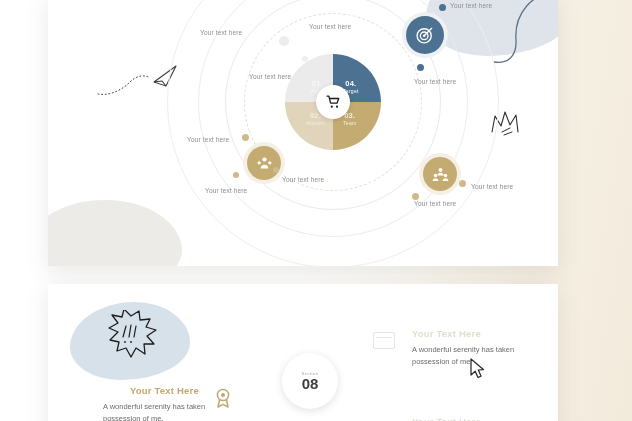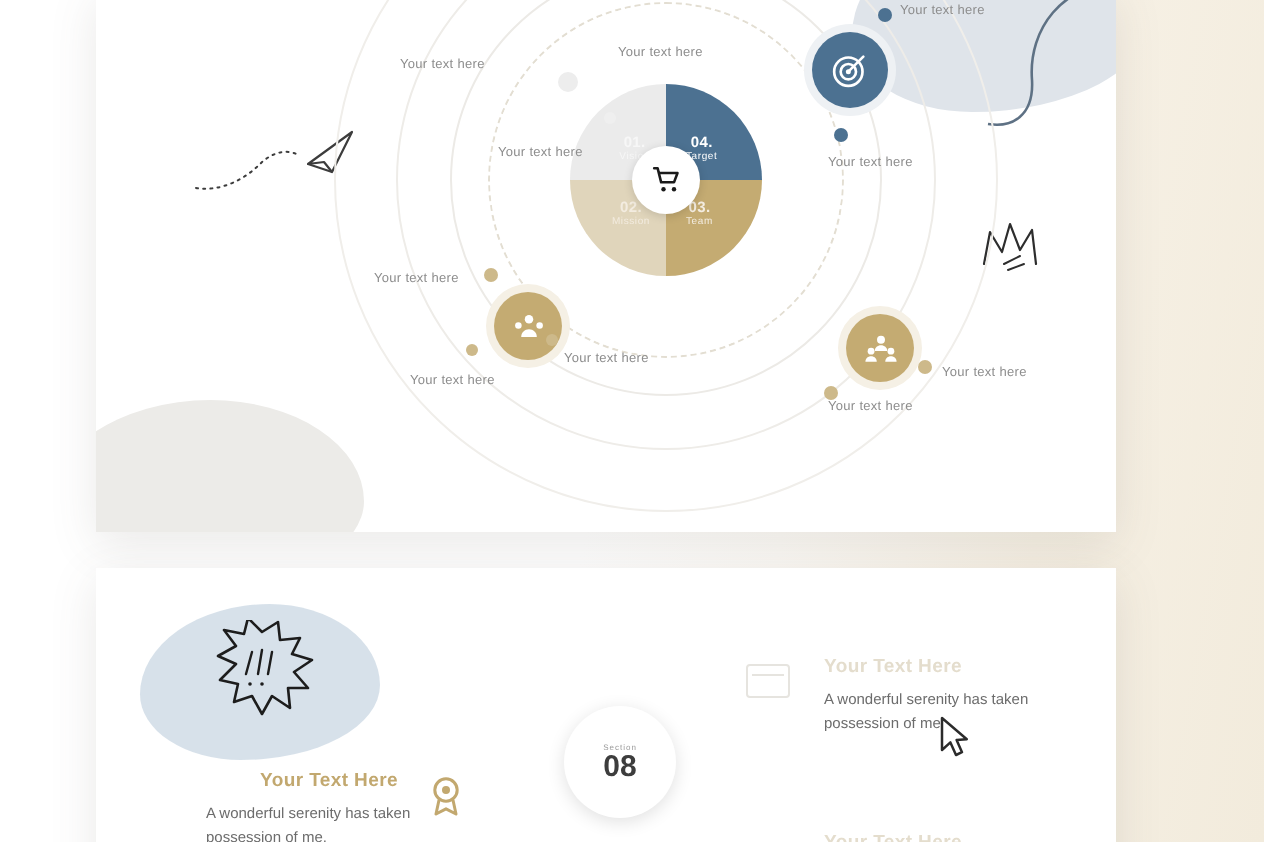--- a/index.html
+++ b/index.html
@@ -108,21 +108,21 @@
     <path d="M2 34 C 14 36, 26 30, 34 22 C 40 16, 48 14, 54 18" fill="none" stroke="#3c3c3c" stroke-width="1" stroke-dasharray="1 2.6" stroke-linecap="round"></path>
     <path d="M58 22 L 80 6 L 70 26 L 66 21 Z" fill="none" stroke="#3c3c3c" stroke-width="1.1" stroke-linejoin="round"></path>
     <path d="M58 22 L 70 26" fill="none" stroke="#3c3c3c" stroke-width="1"></path>
   </svg>
 
   <svg class="doodle" style="left:440px;top:112px;width:36px;height:32px;">
     <path d="M4 26 L7 10 L13 20 L17 6 L22 19 L28 9 L30 26" fill="none" stroke="#2d2d2d" stroke-width="1.1" stroke-linejoin="round" stroke-linecap="round"></path>
     <path d="M14 26 L22 22 M16 29 L24 26" fill="none" stroke="#2d2d2d" stroke-width="1" stroke-linecap="round"></path>
   </svg>
 
-  <div class="orbit-wrap" style="left:255px;top:16px;width:60px;height:160px;">
+  <div class="orbit-wrap" style="left:255px;top:28px;width:60px;height:160px;">
     <div class="ring r3"></div>
     <div class="ring r2"></div>
     <div class="ring r1"></div>
     <div class="ring r-dash"></div>
 
     <div class="pie">
       <div class="quad q1"></div>
       <div class="quad q4"></div>
       <div class="quad q2"></div>
       <div class="quad q3"></div>

